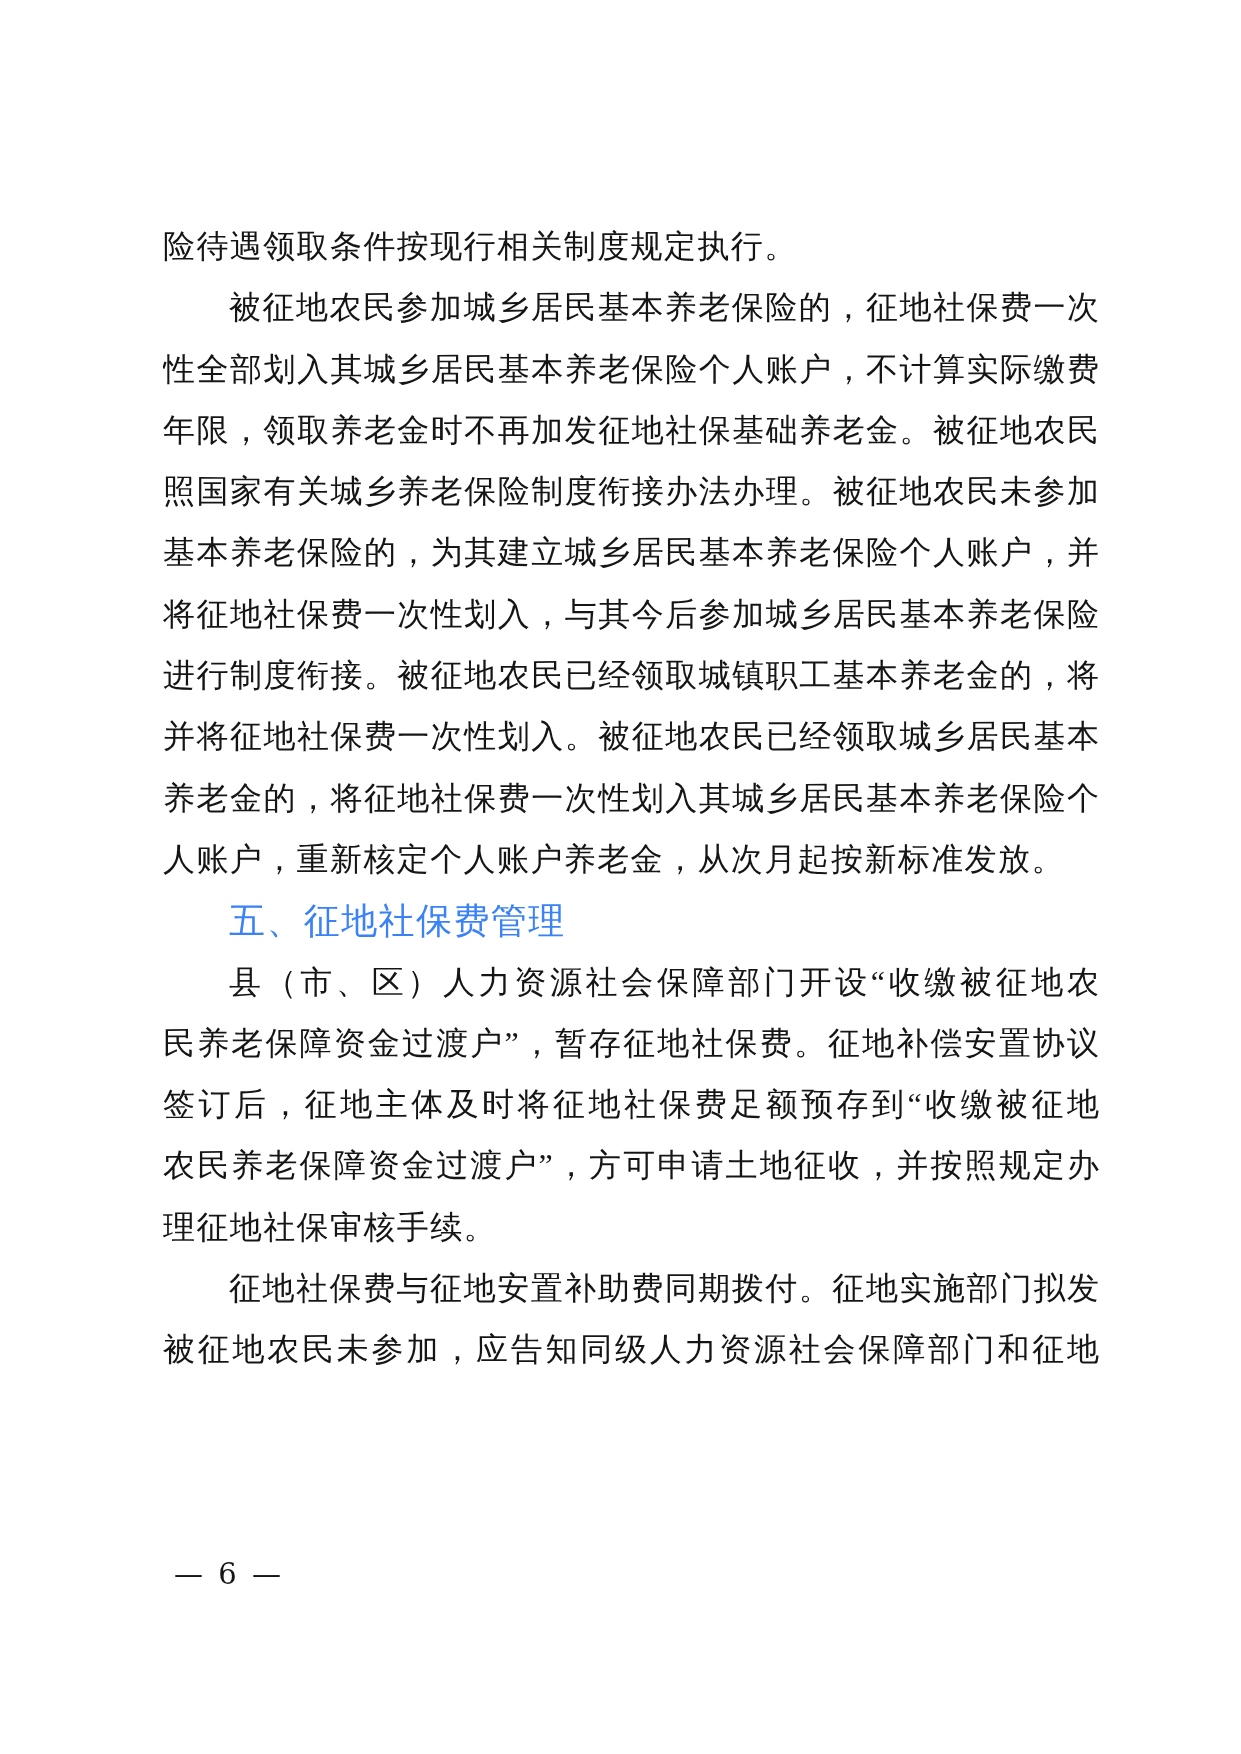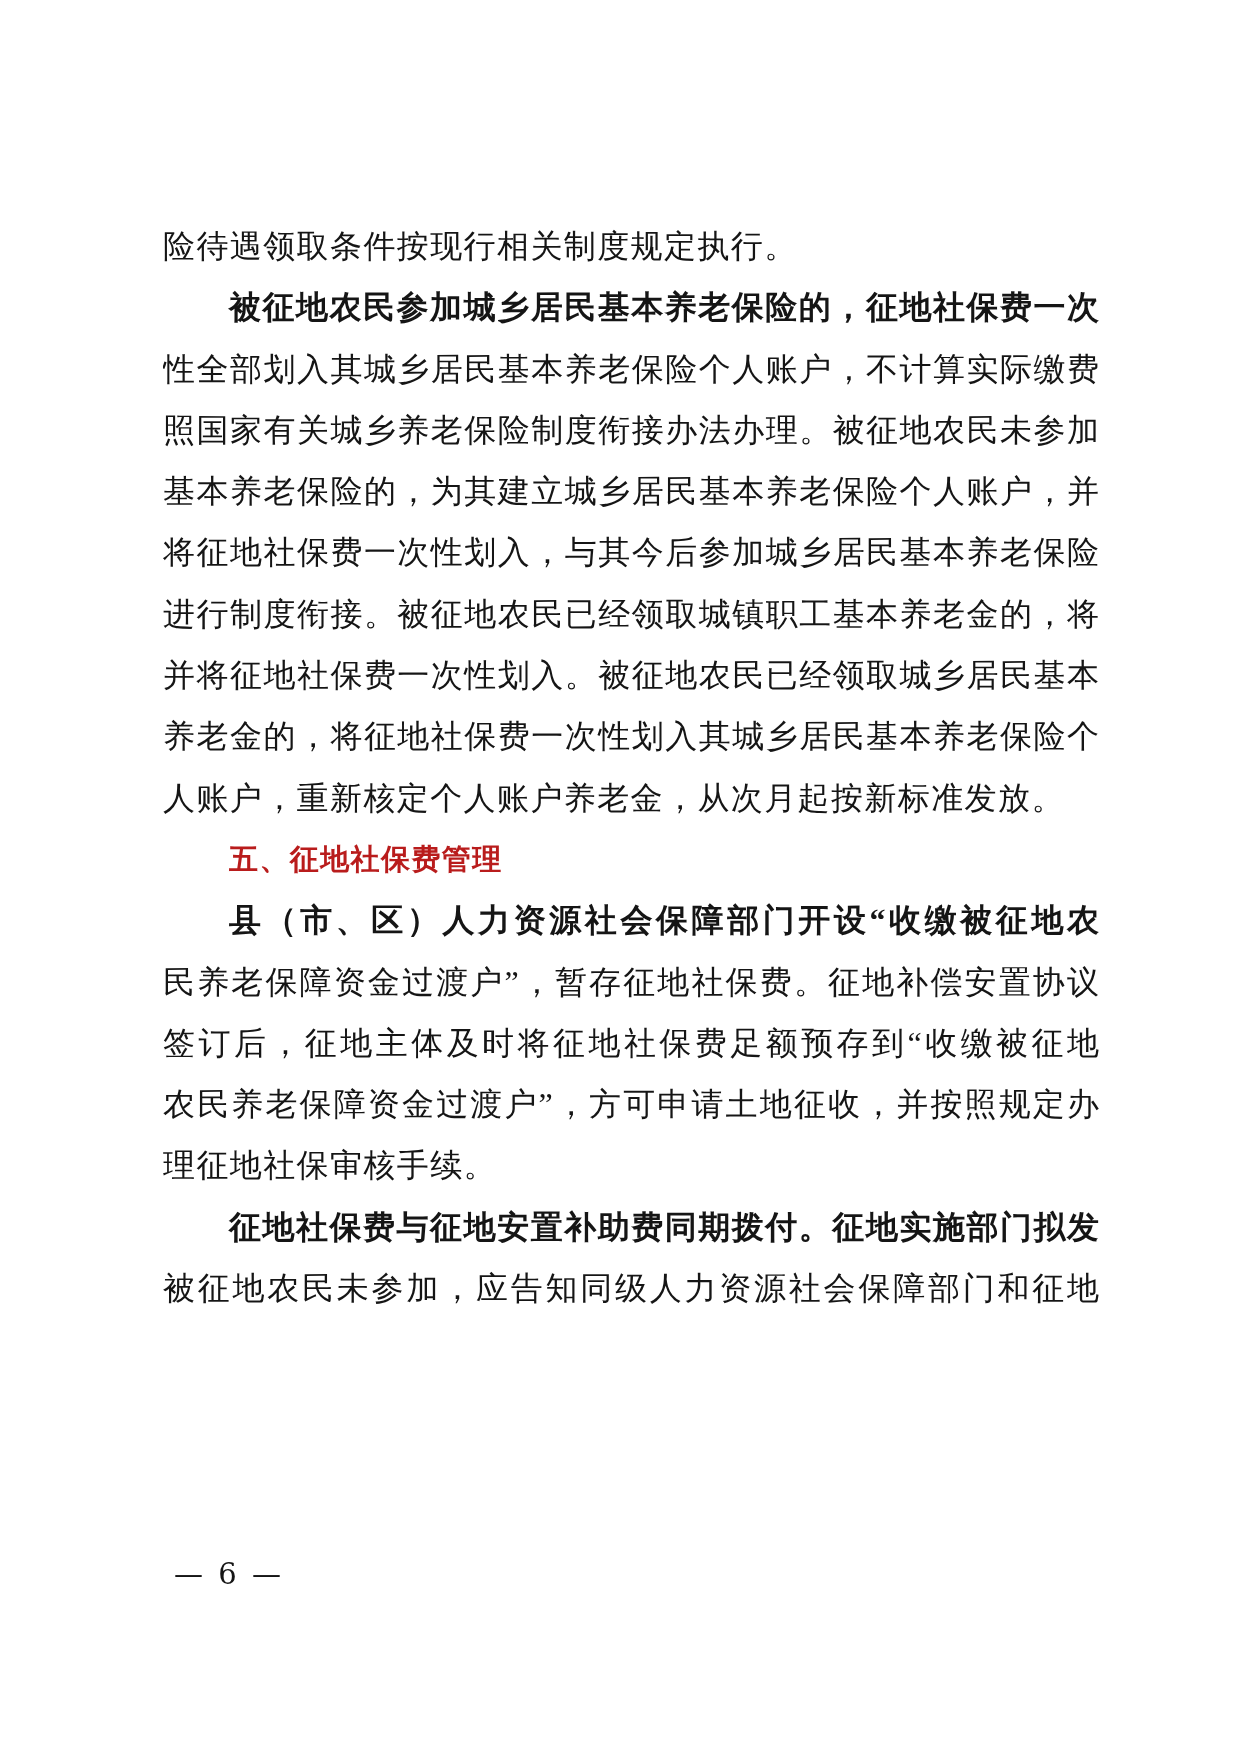--- a/index.html
+++ b/index.html
@@ -32,27 +32,26 @@
     overflow: hidden;
   }
   .line.endshort {
     text-align: left;
     text-align-last: left;
     letter-spacing: 1.4px;
     white-space: nowrap;
   }
   .line.indent {
     text-indent: 66px;
-    font-weight: bold;
   }
   .line.heading {
     font-family: "Liberation Sans", "DejaVu Sans", sans-serif;
-    font-weight: 700;
-    font-size: 29px;
-    color: #b91c1c;
+    font-weight: 400;
+    font-size: 36px;
+    color: #3b82f6;
     text-align: left;
     text-align-last: left;
     letter-spacing: 1.4px;
     white-space: nowrap;
   }
   .page-number {
     position: absolute;
     left: 174px;
     top: 1554px;
     font-family: "DejaVu Serif", "Liberation Serif", serif;
@@ -66,20 +65,21 @@
 </head>
 <body>
 
 <div class="page">
   <div class="text-block">
 
     <div class="line endshort">险待遇领取条件按现行相关制度规定执行。</div>
 
     <div class="line indent">被征地农民参加城乡居民基本养老保险的，征地社保费一次</div>
     <div class="line">性全部划入其城乡居民基本养老保险个人账户，不计算实际缴费</div>
+    <div class="line">年限，领取养老金时不再加发征地社保基础养老金。被征地农民</div>
     <div class="line">照国家有关城乡养老保险制度衔接办法办理。被征地农民未参加</div>
     <div class="line">基本养老保险的，为其建立城乡居民基本养老保险个人账户，并</div>
     <div class="line">将征地社保费一次性划入，与其今后参加城乡居民基本养老保险</div>
     <div class="line">进行制度衔接。被征地农民已经领取城镇职工基本养老金的，将</div>
     <div class="line">并将征地社保费一次性划入。被征地农民已经领取城乡居民基本</div>
     <div class="line">养老金的，将征地社保费一次性划入其城乡居民基本养老保险个</div>
     <div class="line endshort">人账户，重新核定个人账户养老金，从次月起按新标准发放。</div>
 
     <div class="line heading indent">五、征地社保费管理</div>
 

